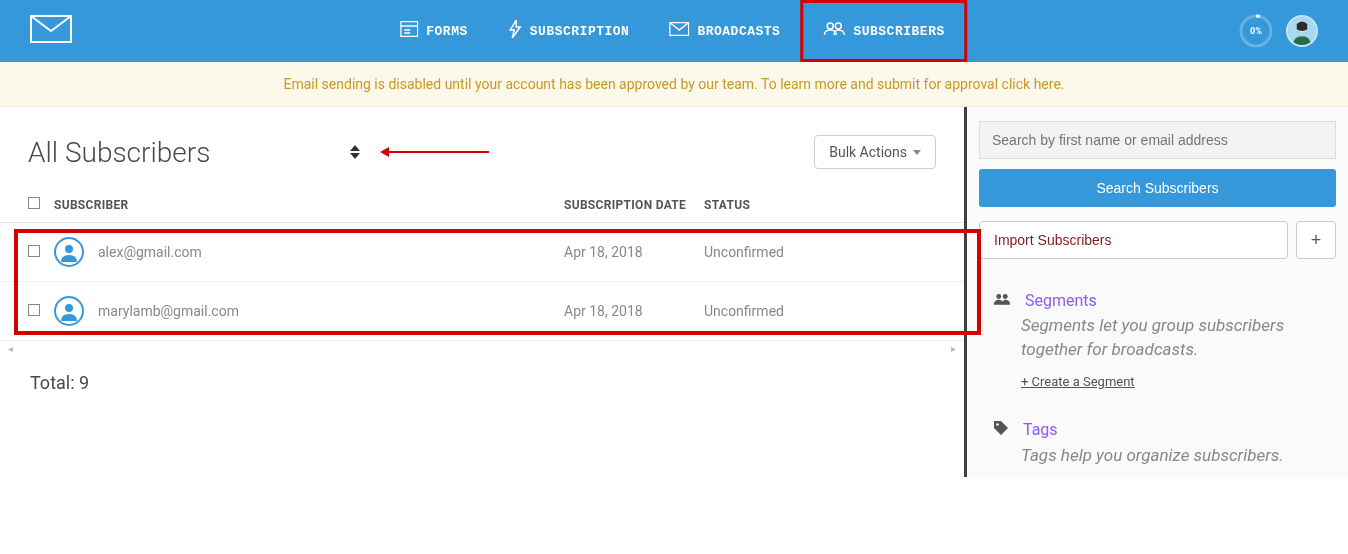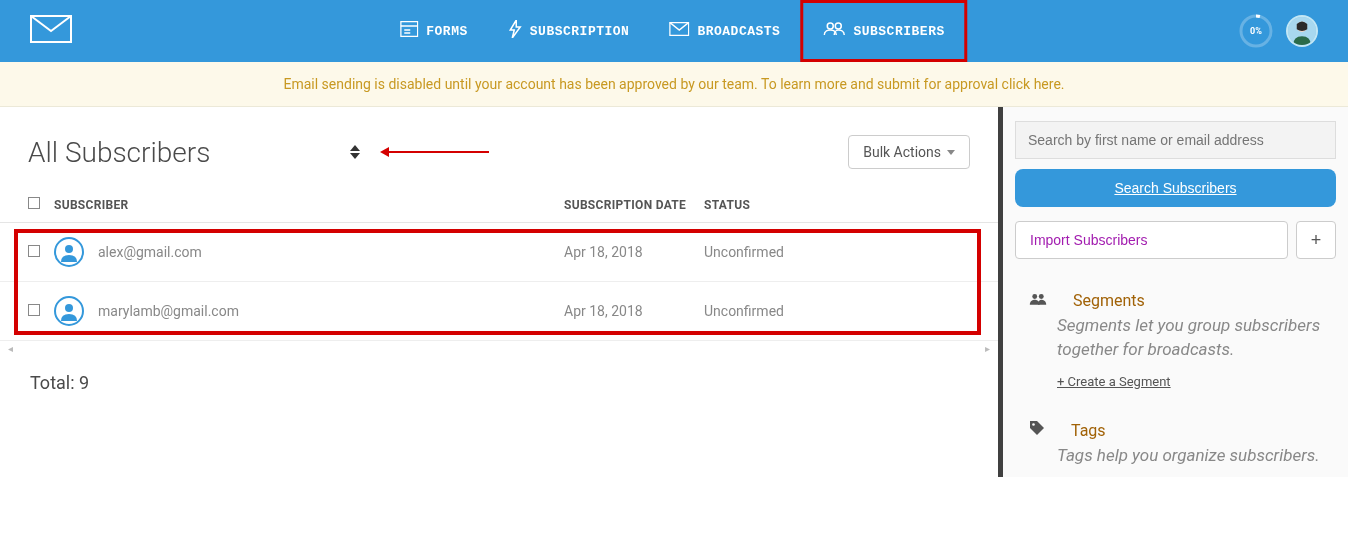--- a/index.html
+++ b/index.html
@@ -38,21 +38,21 @@
     background: #fdf9ea;
     border-bottom: 1px solid #ece9d8;
     text-align: center;
     padding: 14px 10px;
     font-size: 14px;
     color: #c89922;
   }
 
   .main { display: flex; }
   .left-panel { flex: 1; padding: 0; }
-  .right-panel { width: 350px; border-left: 5px solid #404040; background: #fafafa; }
+  .right-panel { width: 384px; border-left: 3px solid #404040; background: #fafafa; }
 
   .page-header { display: flex; align-items: center; padding: 28px 28px 18px 28px; }
   .page-title { font-size: 28px; font-weight: 300; color: #4a4a4a; }
   .sort-toggle { margin-left: 140px; display: flex; align-items: center; }
   .sort-caret { display:inline-block; }
   .sort-caret::before { content:''; display:block; width:0; height:0; border-left:5px solid transparent; border-right:5px solid transparent; border-bottom:6px solid #333; margin-bottom:2px;}
   .sort-caret::after { content:''; display:block; width:0; height:0; border-left:5px solid transparent; border-right:5px solid transparent; border-top:6px solid #333;}
   .red-arrow { margin-left: 20px; color:#d40000; display:flex; align-items:center; }
   .red-arrow-line { width: 100px; height: 2px; background: #d40000; }
   .red-arrow-head { width:0; height:0; border-top:5px solid transparent; border-bottom:5px solid transparent; border-right:9px solid #d40000; }
@@ -69,28 +69,28 @@
   .row { display:flex; align-items:center; padding: 14px 28px; border-bottom:1px solid #eee; font-size:14px; color:#888; }
   .row .sub-cell { display:flex; align-items:center; }
   .row-avatar { width:30px; height:30px; border-radius:50%; border:2px solid #3498db; display:flex; align-items:center; justify-content:center; margin-right:14px; }
   .row-avatar svg { width:20px; height:20px; }
   .red-box { border:4px solid #d40000; position:absolute; left:14px; top:42px; width:967px; height:106px; pointer-events:none; }
 
   .scroll-hint { display:flex; justify-content:space-between; padding:2px 8px; color:#bbb; font-size:10px;}
   .total-row { padding: 16px 30px; font-size:18px; color:#4a4a4a; }
 
   .search-input { width: calc(100% - 24px); margin:14px 12px 10px 12px; padding:10px 12px; border:1px solid #ddd; background:#f3f3f3; color:#777; font-size:14px; }
-  .search-btn { display:block; width: calc(100% - 24px); margin:0 12px 14px 12px; background:#3498db; color:#fff; text-align:center; padding:11px 0; border:none; border-radius:8px; font-size:14px; cursor:pointer;text-decoration:underline; }
+  .search-btn { display:block; width: calc(100% - 24px); margin:0 12px 14px 12px; background:#3498db; color:#fff; text-align:center; padding:11px 0; border:none; border-radius:3px; font-size:14px; cursor:pointer; }
   .import-row { display:flex; gap:8px; padding:0 12px 16px 12px; align-items:stretch;}
-  .import-btn { flex:1; border:1px solid #ccc; background:#fff; border-radius:4px; padding:10px 14px; font-size:14px; color:#a21caf; text-align:left; cursor:pointer;}
+  .import-btn { flex:1; border:1px solid #ccc; background:#fff; border-radius:4px; padding:10px 14px; font-size:14px; color:#7f1d1d; text-align:left; cursor:pointer;}
   .plus-btn { width:40px; border:1px solid #ccc; background:#fff; border-radius:4px; font-size:18px; color:#555; cursor:pointer;}
   .side-section-bar { background:#f0f0f0; border-top:1px solid #e3e3e3; border-bottom:1px solid #e3e3e3; padding:9px 26px; font-size:14px; color:#6a6a6a; }
   .side-section-bar .mini { font-size:10px; color:#aaa; margin-left:6px; }
   .side-block { padding: 16px 26px 10px 26px; }
-  .side-block-head { display:flex; align-items:flex-end; gap:26px; font-size:16px; color:#a16207; margin-bottom:4px;}
+  .side-block-head { display:flex; align-items:flex-start; gap:14px; font-size:16px; color:#8b5cf6; margin-bottom:4px;}
   .side-block-desc { font-size:17px; color:#888; font-style:italic; line-height:1.4; margin-left:28px;}
   .side-link { margin:12px 0 0 28px; font-size:13px; color:#555; text-decoration:underline; display:inline-block; cursor:pointer;}
   .people-icon svg { width:18px; height:14px; }
   .tag-icon svg { width:16px; height:16px; }
 </style>
 </head>
 <body>
 
 <div class="topnav">
   <span class="logo-icon">

